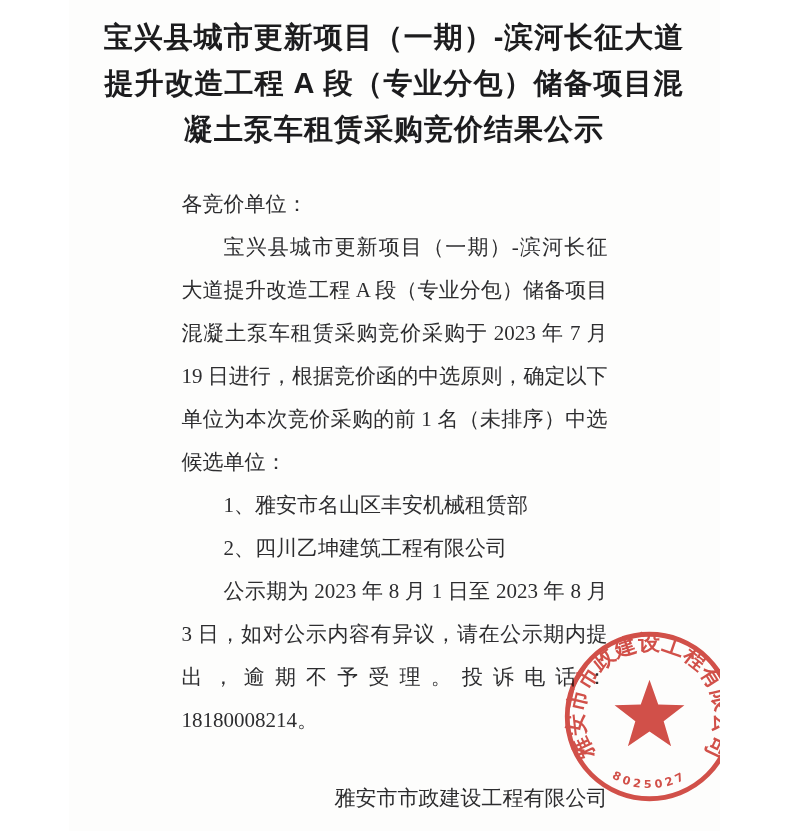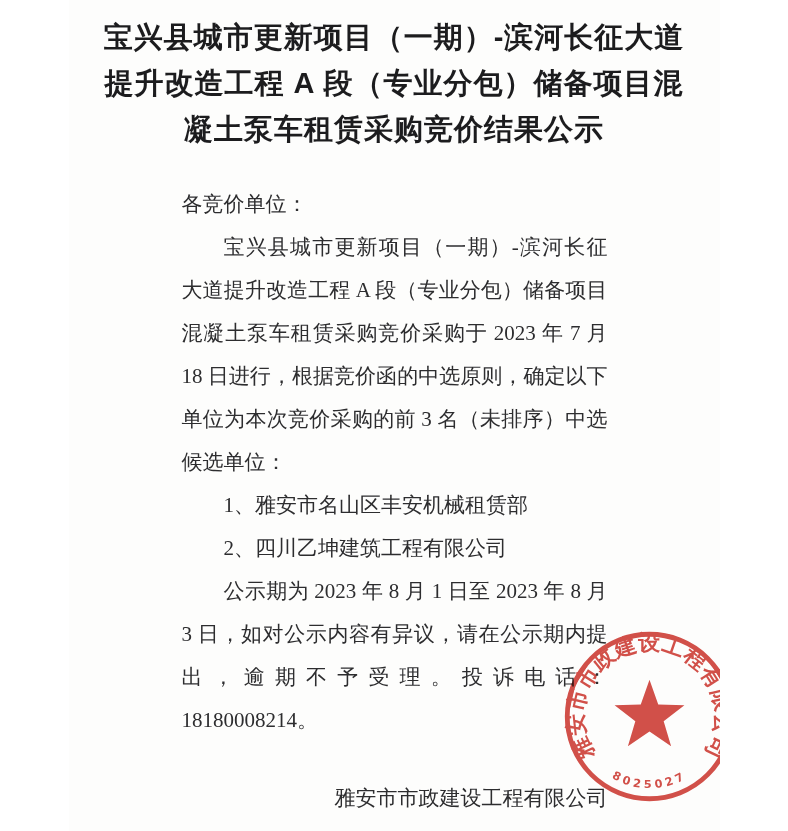--- a/index.html
+++ b/index.html
@@ -68,21 +68,21 @@
 <div class="page">
 
   <div class="title">
     <div>宝兴县城市更新项目（一期）-滨河长征大道</div>
     <div>提升改造工程 A 段（专业分包）储备项目混</div>
     <div>凝土泵车租赁采购竞价结果公示</div>
   </div>
 
   <div class="content">
     <div class="salutation">各竞价单位：</div>
-    <p class="indent">宝兴县城市更新项目（一期）-滨河长征大道提升改造工程 A 段（专业分包）储备项目混凝土泵车租赁采购竞价采购于 2023 年 7 月 18 日进行，根据竞价函的中选原则，确定以下单位为本次竞价采购的前 3 名（未排序）中选候选单位：</p>
+    <p class="indent">宝兴县城市更新项目（一期）-滨河长征大道提升改造工程 A 段（专业分包）储备项目混凝土泵车租赁采购竞价采购于 2023 年 7 月 19 日进行，根据竞价函的中选原则，确定以下单位为本次竞价采购的前 1 名（未排序）中选候选单位：</p>
     <div class="winner-list">
       <div class="winner">1、雅安市名山区丰安机械租赁部</div>
       <div class="winner">2、四川乙坤建筑工程有限公司</div>
     </div>
     <p class="indent">公示期为 2023 年 8 月 1 日至 2023 年 8 月 3 日，如对公示内容有异议，请在公示期内提出，逾期不予受理。投诉电话：18180008214。</p>
 
     <div class="sig-block">
       <div class="sig-company">雅安市市政建设工程有限公司</div>
     </div>
   </div>

